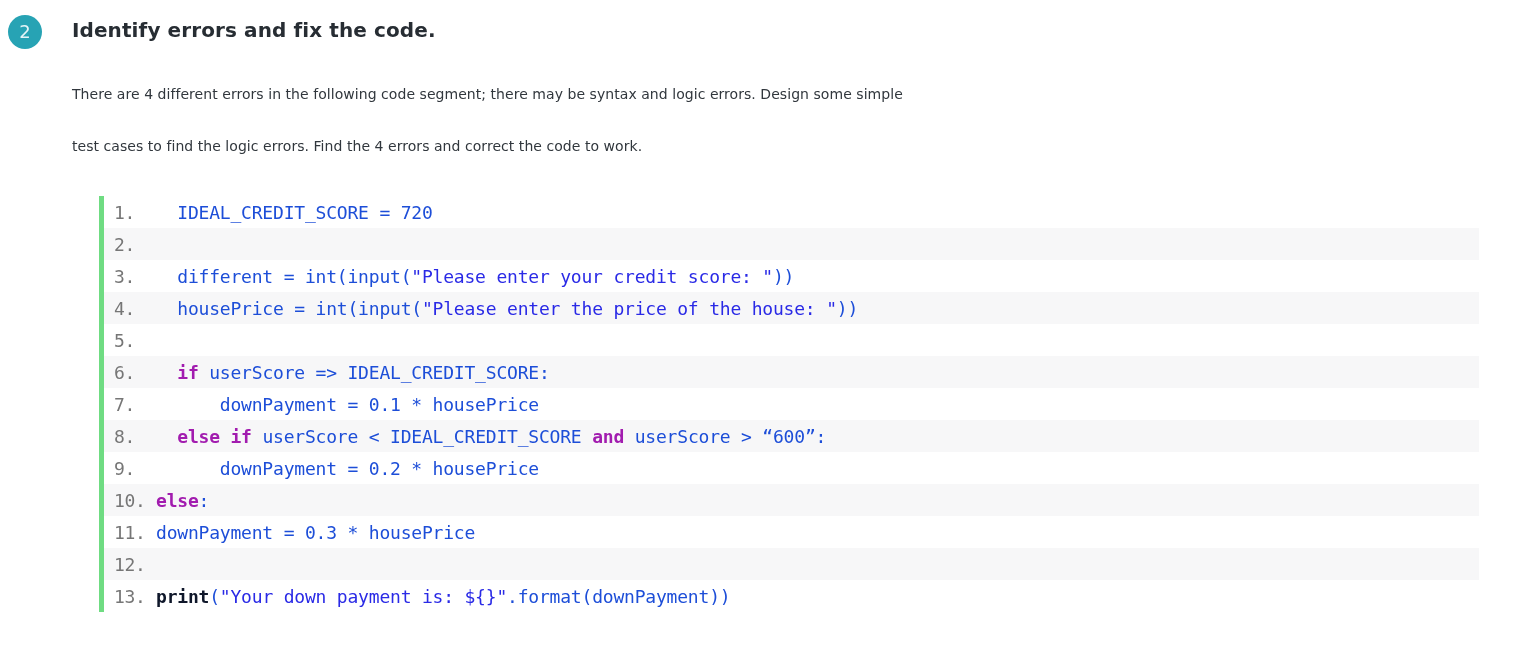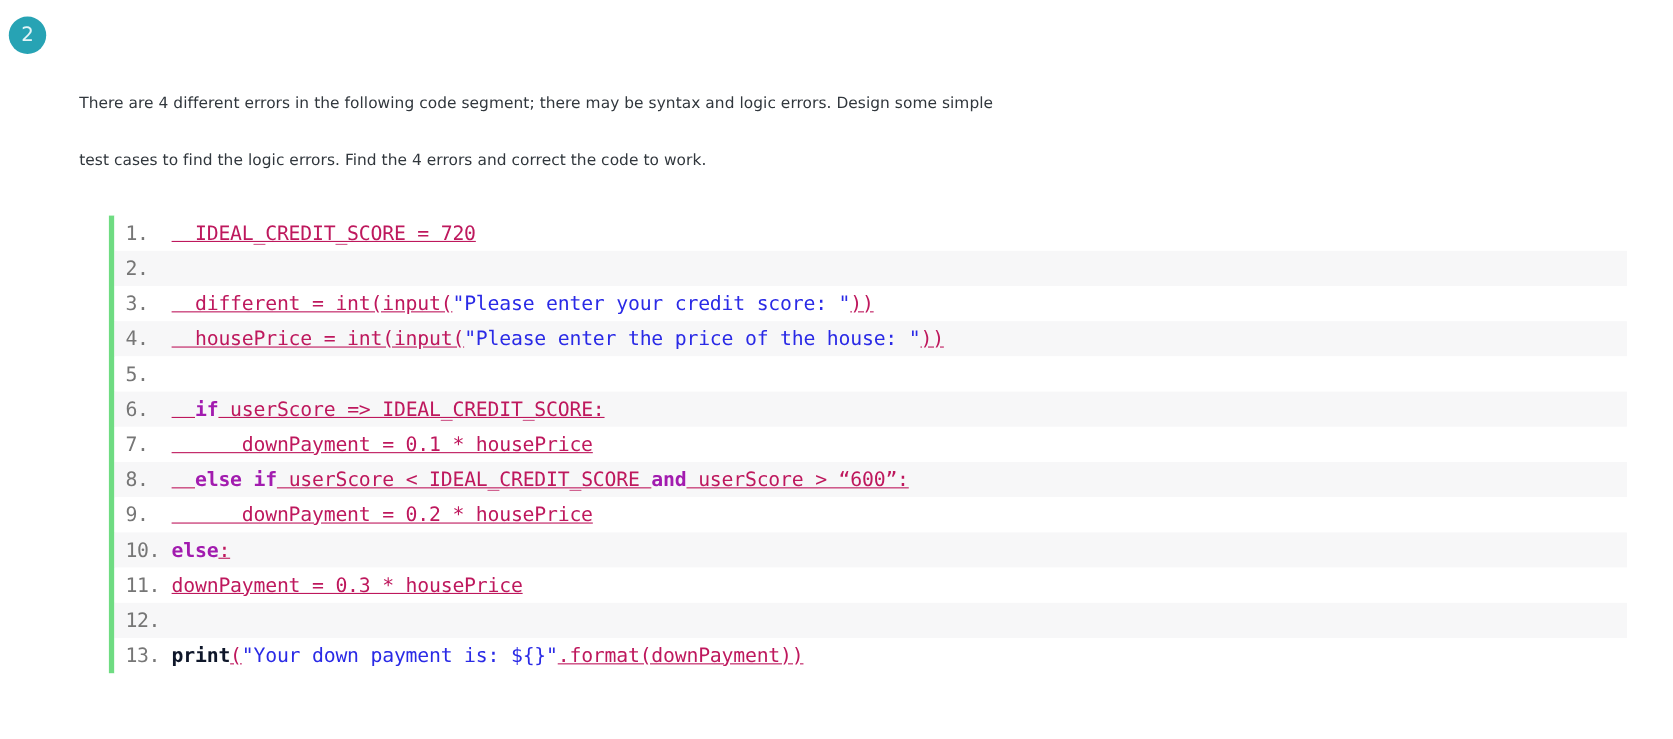--- a/index.html
+++ b/index.html
@@ -94,29 +94,30 @@
     color: #767676;
     letter-spacing: -0.3px;
   }
   .code-text {
     color: #24292e;
     letter-spacing: -0.2px;
   }
   .tok-str   { color: #2a2ae6; }
   .tok-kw    { color: #a21caf; font-weight: bold; }
   .tok-fn    { color: #0f172a; font-weight: bold; }
-  .tok-plain { color: #be185d; text-decoration: underline; }
+  .tok-plain { color: #1d4ed8; }
 </style>
 </head>
 <body>
 
 <div class="question-block">
 
   <div class="qhead">
     <div class="badge">2</div>
+    <div class="qtitle">Identify errors and fix the code.</div>
   </div>
 
   <div class="qbody">
     <div>There are 4 different errors in the following code segment; there may be syntax and logic errors. Design some simple</div>
     <div>test cases to find the logic errors. Find the 4 errors and correct the code to work.</div>
   </div>
 
 </div>
 
 <div class="code-block" id="code-block">

